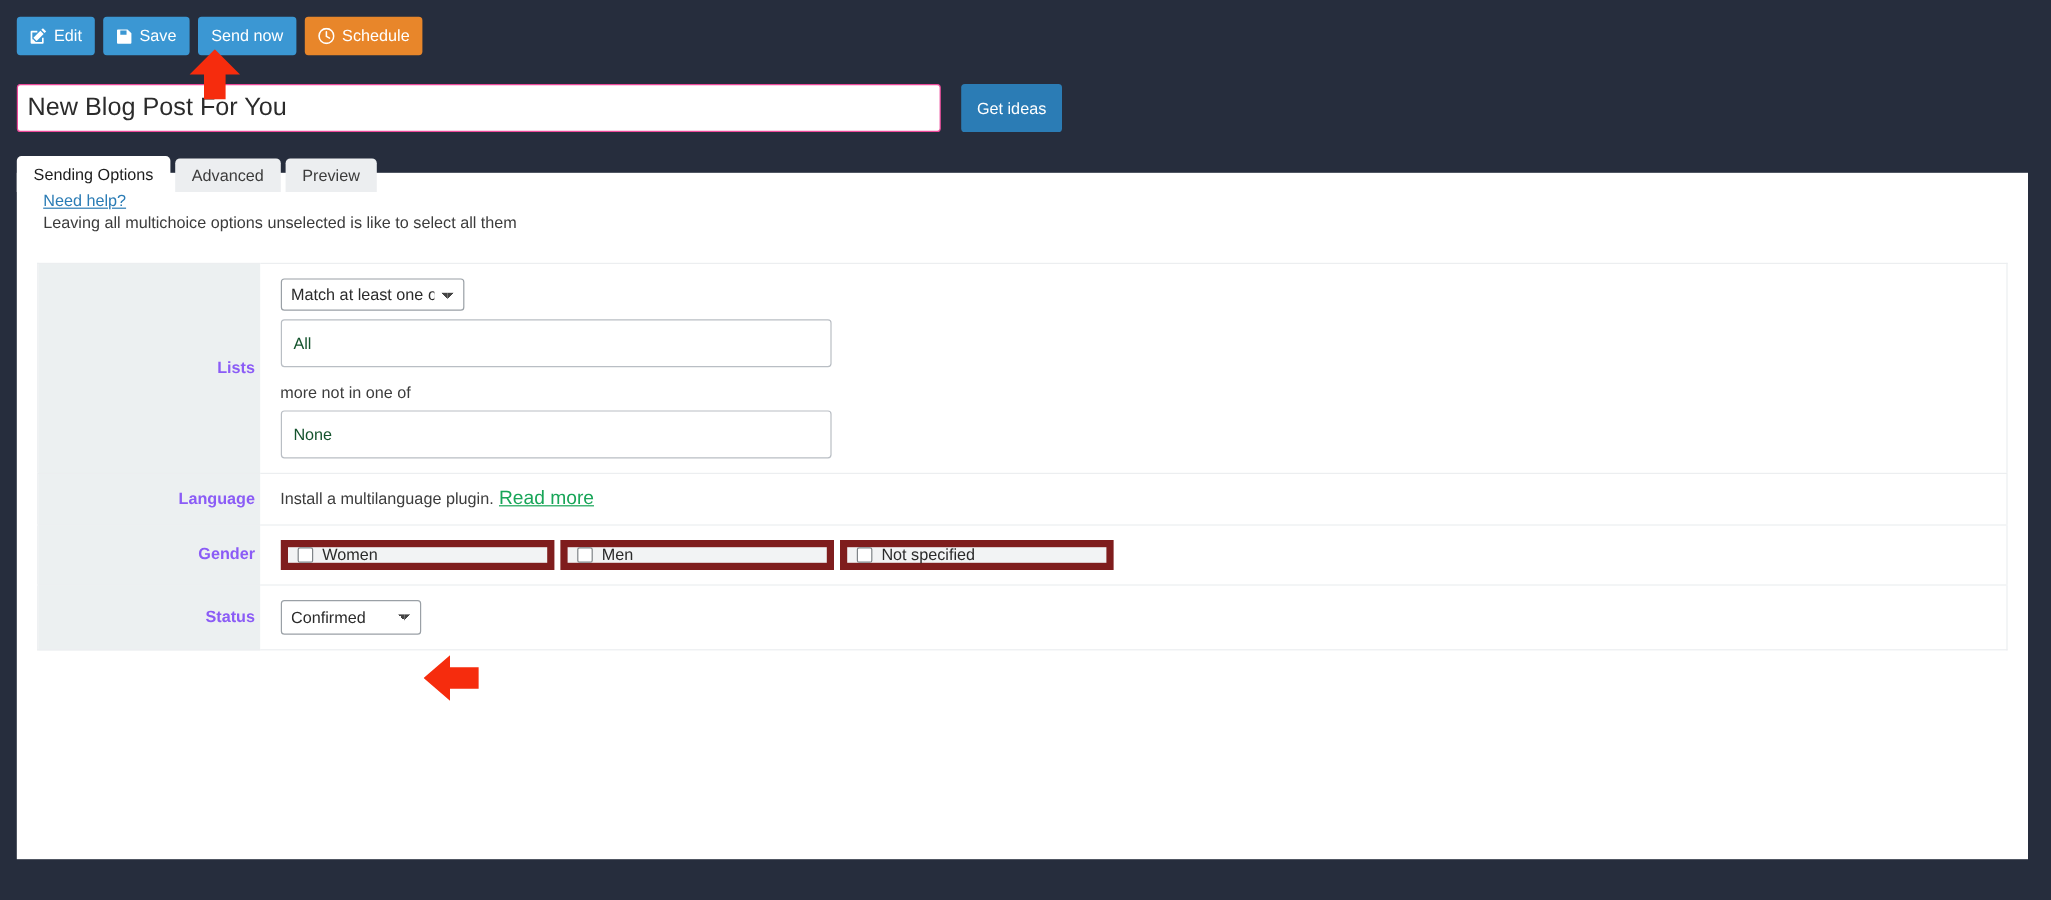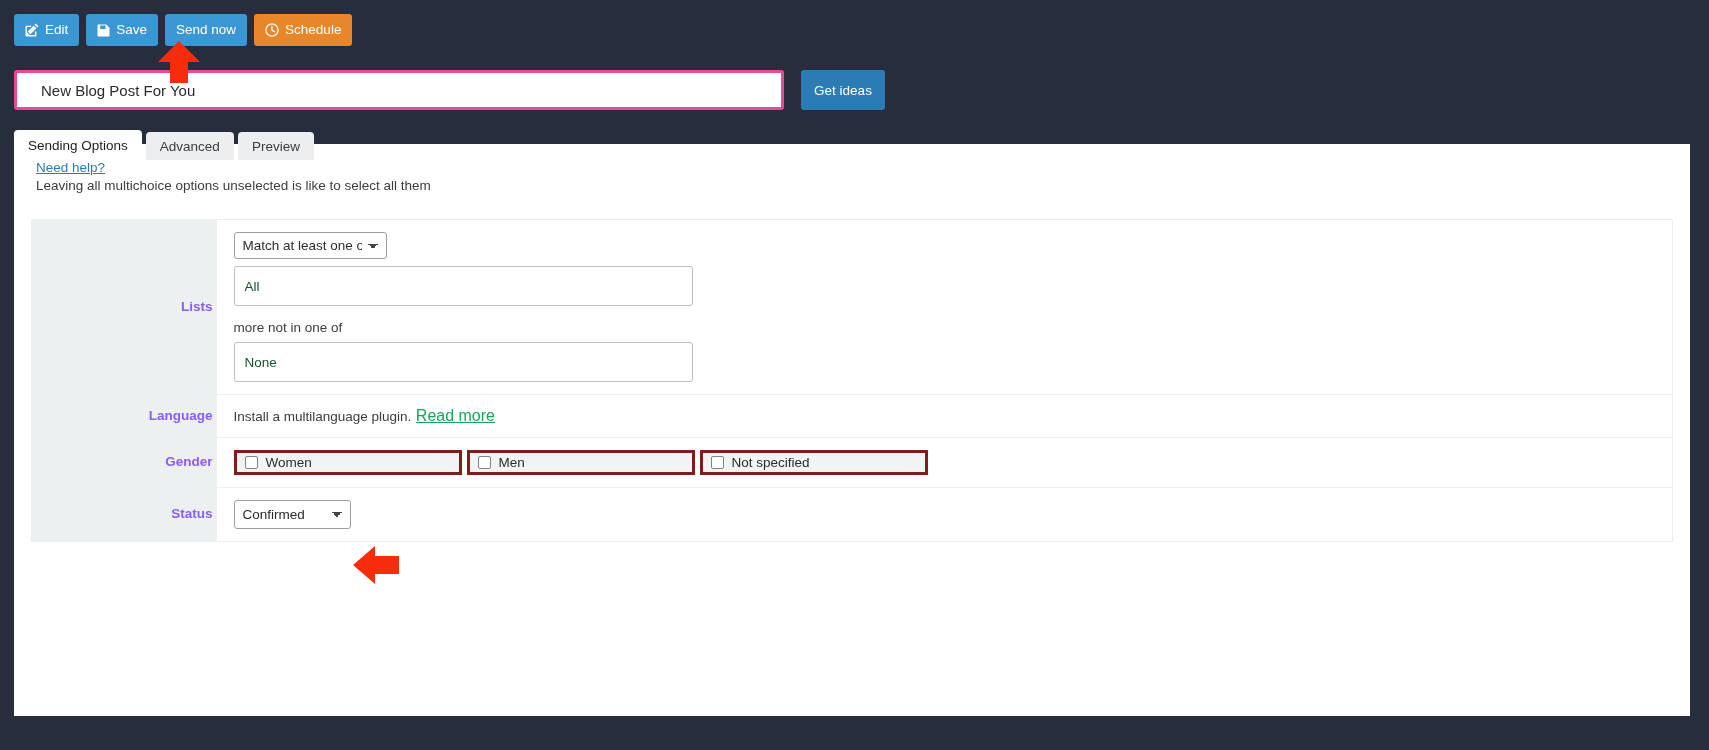--- a/index.html
+++ b/index.html
@@ -23,23 +23,23 @@
     font-family: "Liberation Sans", sans-serif;
   }
   .btn-blue { background: #3b97d3; }
   .btn-orange { background: #e8862a; }
   .btn svg { display: block; }
 
   
   .title-row { position: absolute; left: 14px; top: 70px; display: flex; align-items: stretch; gap: 17px; }
   .title-input {
     width: 770px; height: 40px;
-    background: #ffffff; border: 3px solid #ec4899; border-radius: 3px;
-    padding: 0 24px;
-    font-size: 15px; color: #2b2b2b;
+    background: #ffffff; border: 1px solid #ec4899; border-radius: 3px;
+    padding: 0 8px;
+    font-size: 21px; color: #2b2b2b;
     font-family: "Liberation Sans", sans-serif;
     outline: none;
   }
   .get-ideas {
     width: 84px; height: 40px;
     background: #2b7cb5; color: #fff; border: none; border-radius: 3px;
     font-size: 13.5px; cursor: pointer;
     font-family: Liberation Sans, sans-serif;
   }
 
@@ -117,21 +117,21 @@
     cursor: text;
     margin-top: 7px;
   }
   .sublabel { font-size: 13.5px; color: #3c3c3c; margin-top: 14px; margin-bottom: 2px; }
   .plain-text { font-size: 13.5px; color: #3c3c3c; }
   .green-link { color: #18a558; text-decoration: underline; cursor: pointer; }
 
   .checks { display: flex; gap: 5px; }
   .check-box {
     width: 228px; height: 25px;
-    border: 3px solid #7f1d1d;
+    border: 6px solid #7f1d1d;
     background: #f2f3f4;
     display: flex; align-items: center; gap: 8px;
     padding: 0 8px;
     cursor: pointer;
   }
   .cb {
     width: 13px; height: 13px;
     border: 1px solid #7f8488; border-radius: 2px;
     background: #fff; flex: none;
   }

